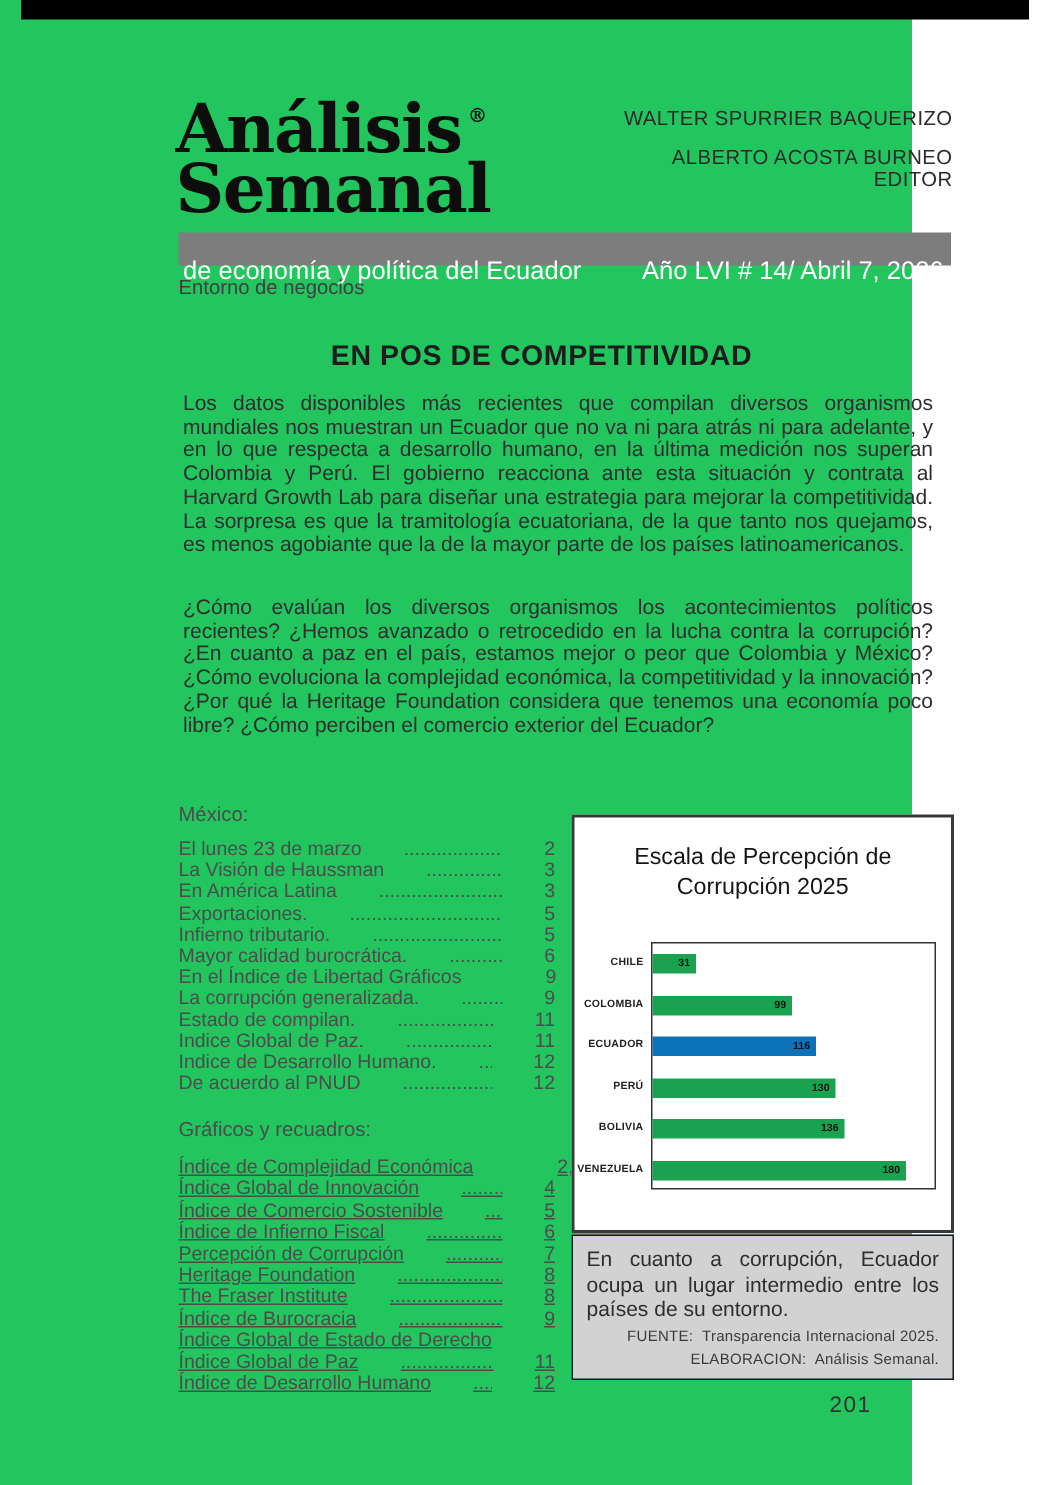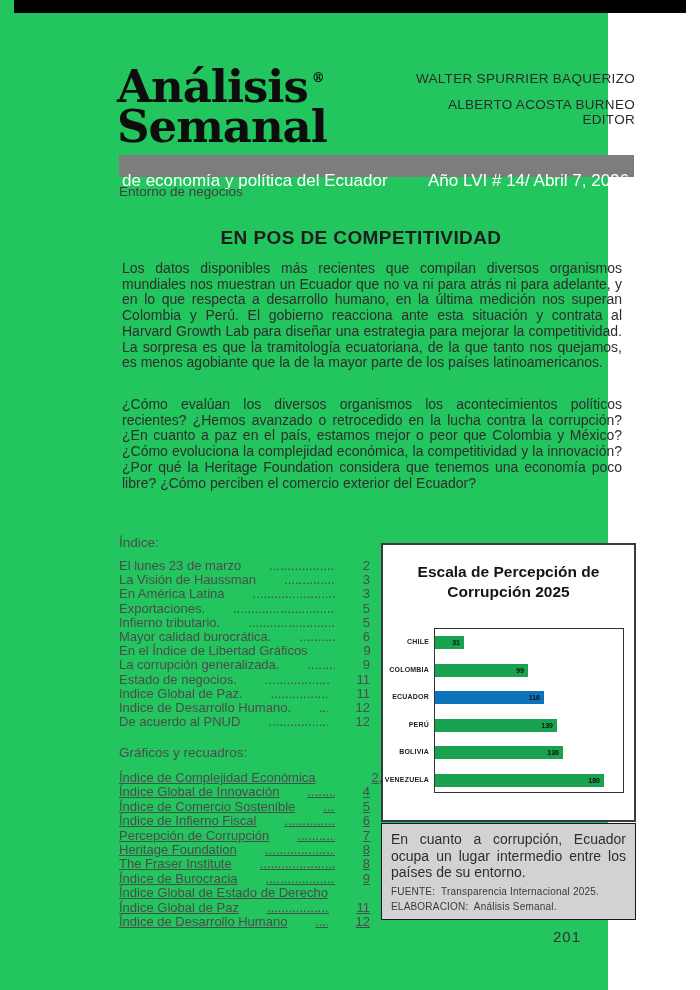--- a/index.html
+++ b/index.html
@@ -43,36 +43,36 @@
   .gfx-list { top:771px; font-size:13px; line-height:14.4px;text-decoration:underline; }
   ul.leaders li { display:flex; align-items:baseline;gap:27px; }
   ul.leaders .lbl { white-space:nowrap; }
   ul.leaders .dots { flex:1; overflow:hidden; white-space:nowrap; margin:0 1px; }
   ul.leaders .pg { white-space:nowrap; }
 
   
   .chart-box { position:absolute; left:381px; top:543px; width:255px; height:279px;
                background:#fff; border:2px solid #3a3a3a; }
   .chart-title { margin-top:17px; padding:0 18px; text-align:center; font-size:15.5px;
-                 font-weight:bold; line-height:20px; color:#151515; }
+                 font-weight:normal; line-height:20px; color:#151515; }
   .plot-wrap { position:absolute; left:0; top:83px; width:100%; display:flex; }
   .bar-labels { width:51px; }
   .bar-labels .blab { height:27.5px; display:flex; align-items:center; justify-content:flex-end;
                       padding-right:5px; font-size:7px; font-weight:bold; color:#222;
                       letter-spacing:0.2px; }
   .plot { position:relative; width:190px; height:165px; border:1px solid #333; background:#fff; }
   .bar { position:absolute; left:0; height:13px; }
   .bar .val { position:absolute; right:4px; top:0; height:13px; line-height:13px;
               font-size:7px; font-weight:bold; color:#101010; }
 
   
   .caption-box { position:absolute; left:381px; top:823px; width:255px; height:97px;
                  background:#d2d2d2; border:1px solid #0f172a; padding:7px 9px 0 9px; }
   .caption-text { font-size:14px; line-height:16.5px; text-align:justify; color:#2e2e2e; }
-  .credit { margin-top:5px; font-size:10px; color:#3a3a3a; letter-spacing:0.2px; }
+  .credit { margin-top:5px; font-size:10px; color:#3a3a3a; letter-spacing:0.2px;text-align:right; }
   .credit + .credit { margin-top:4px; }
 
   .page-number { position:absolute; left:553px; top:928px; font-size:15px; color:#333;
                  letter-spacing:1px; }
 </style>
 </head>
 <body>
 
 <div class="page">
 
@@ -94,21 +94,21 @@
     <span>de economía y política del Ecuador</span>
     <span>Año LVI # 14/ Abril 7, 2026</span>
   </div>
 
   <div class="section-label">Entorno de negocios</div>
 
   <div class="article-title">EN POS DE COMPETITIVIDAD</div>
   <p class="para p1">Los datos disponibles más recientes que compilan diversos organismos mundiales nos muestran un Ecuador que  no va ni para atrás ni para adelante, y en lo que respecta a desarrollo humano, en la última medición nos superan Colombia y Perú. El gobierno reacciona ante esta situación y contrata al Harvard Growth Lab para diseñar una estrategia para mejorar la competitividad. La sorpresa es que la tramitología ecuatoriana, de la que tanto nos quejamos, es menos agobiante que la de la mayor parte de los países latinoamericanos.</p>
   <p class="para p2">¿Cómo evalúan los diversos organismos los acontecimientos políticos recientes? ¿Hemos avanzado o retrocedido en la lucha contra la corrupción? ¿En cuanto a paz en el país, estamos mejor o peor que Colombia y México? ¿Cómo evoluciona la complejidad económica, la competitividad y la innovación? ¿Por qué la Heritage Foundation considera que tenemos una economía poco libre?  ¿Cómo perciben el comercio exterior del Ecuador?</p>
 
-  <div class="list-heading h-toc">Índice:</div>
+  <div class="list-heading h-toc">México:</div>
   <ul class="leaders toc-list" id="toc-list">
       <li>
         <span class="lbl">El lunes 23 de marzo</span>
         <span class="dots">......................................................................</span>
         <span class="pg">2</span>
       </li>
       <li>
         <span class="lbl">La Visión de Haussman</span>
         <span class="dots">......................................................................</span>
         <span class="pg">3</span>
@@ -137,21 +137,21 @@
         <span class="lbl">En el Índice de Libertad Gráficos</span>
         <span class="dots">......................................................................</span>
         <span class="pg">9</span>
       </li>
       <li>
         <span class="lbl">La corrupción generalizada.</span>
         <span class="dots">......................................................................</span>
         <span class="pg">9</span>
       </li>
       <li>
-        <span class="lbl">Estado de negocios.</span>
+        <span class="lbl">Estado de compilan.</span>
         <span class="dots">......................................................................</span>
         <span class="pg">11</span>
       </li>
       <li>
         <span class="lbl">Indice Global de Paz.</span>
         <span class="dots">......................................................................</span>
         <span class="pg">11</span>
       </li>
       <li>
         <span class="lbl">Indice de Desarrollo Humano.</span>

